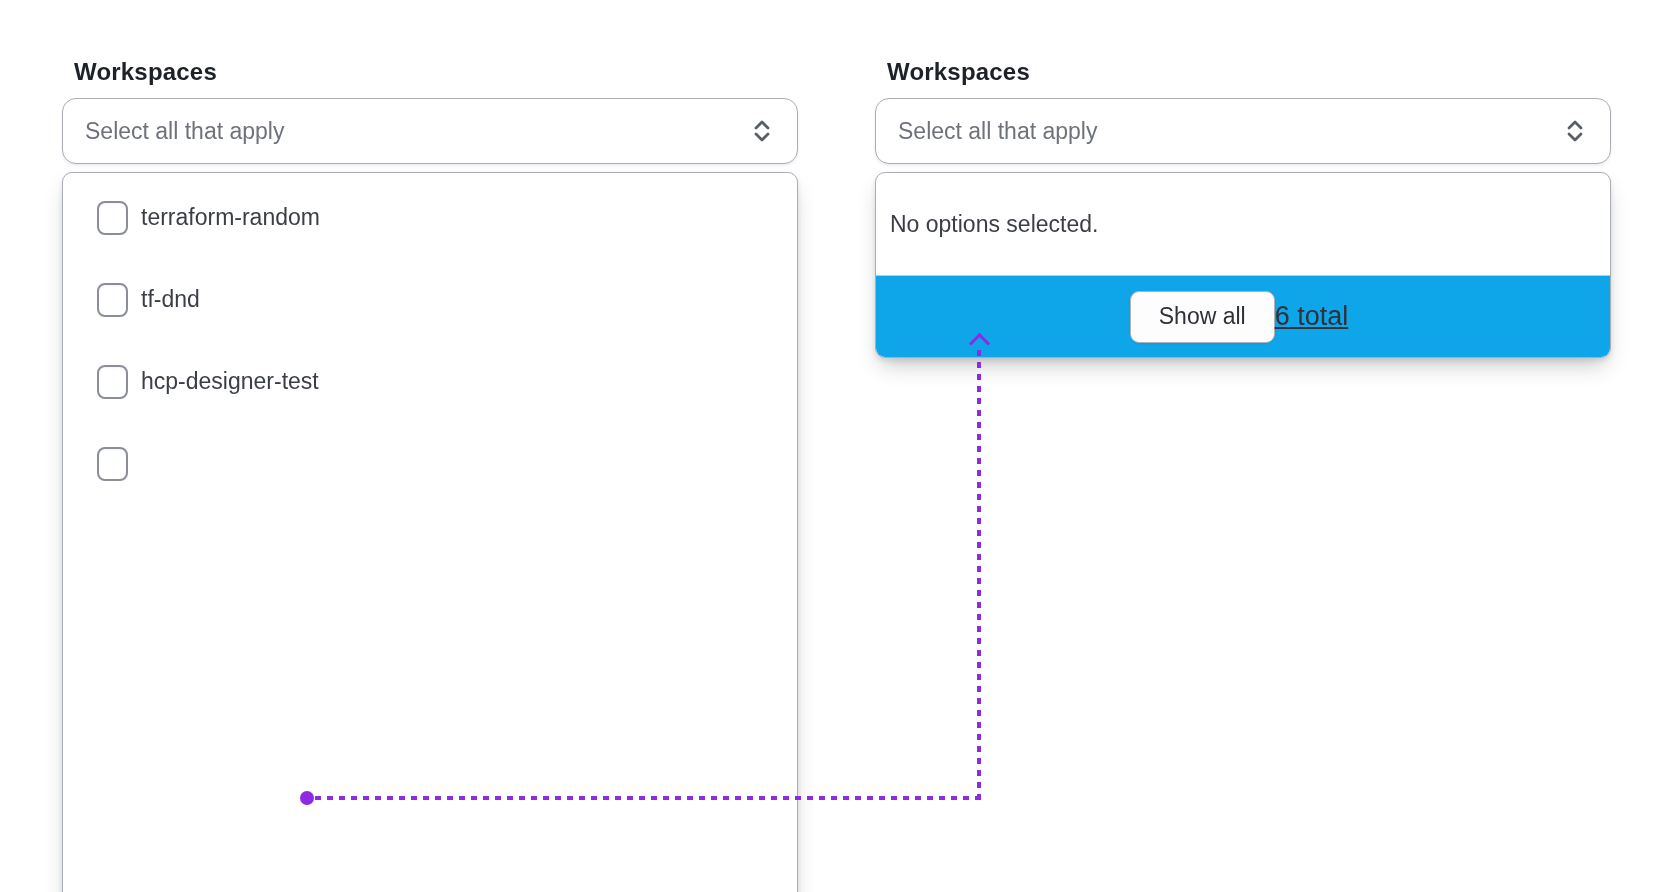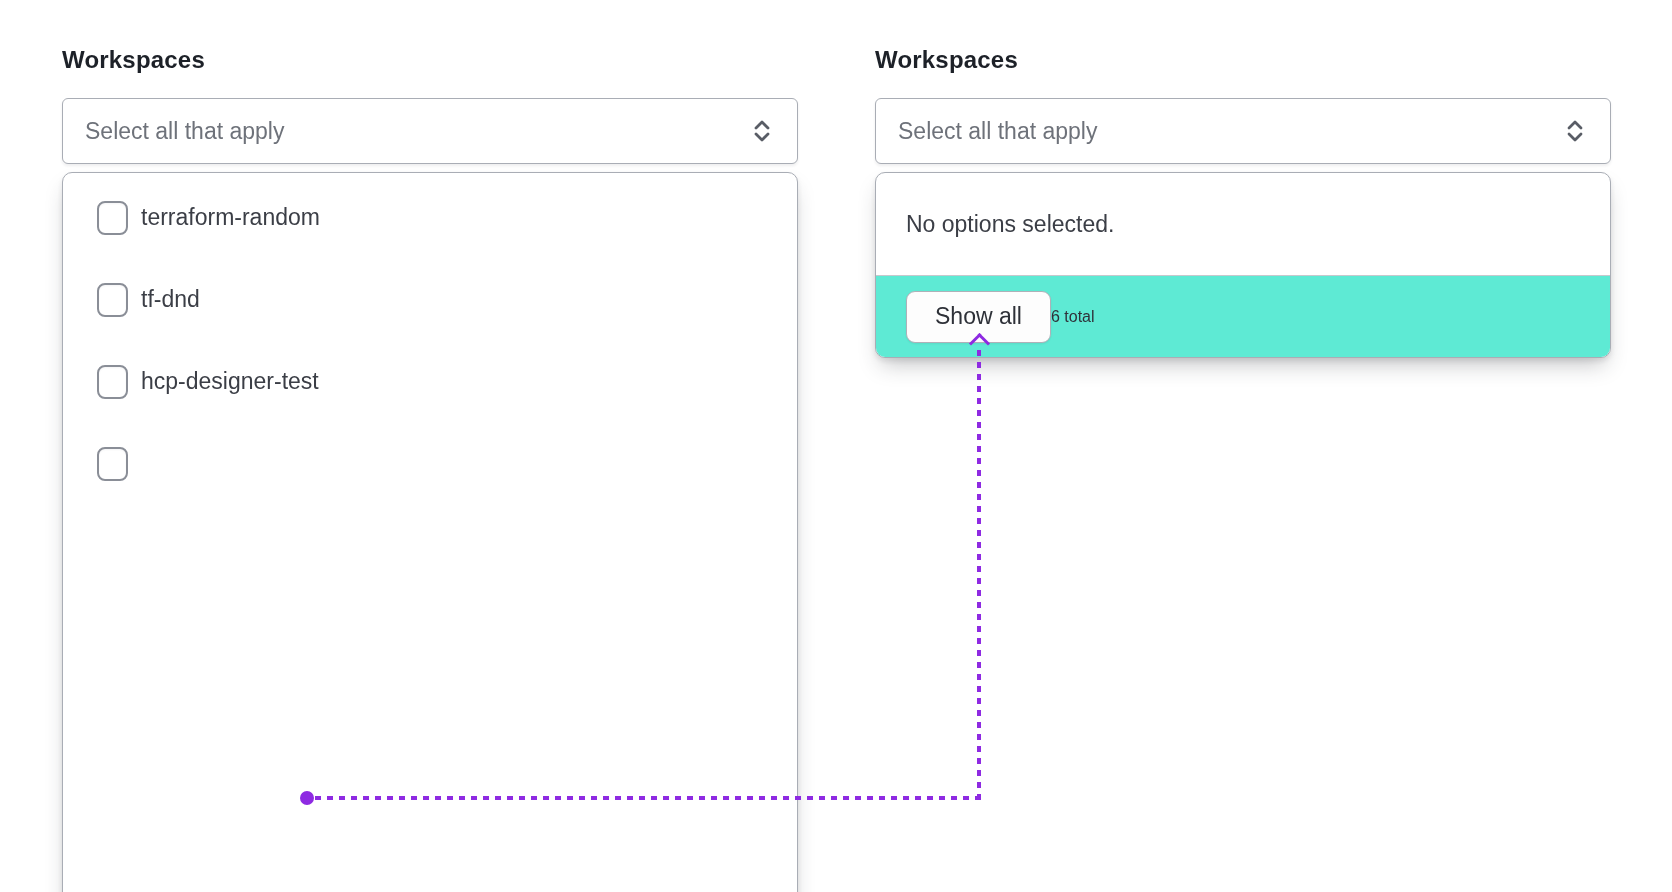--- a/index.html
+++ b/index.html
@@ -3,26 +3,26 @@
 <meta charset="utf-8">
 <style>
   html,body{margin:0;padding:0;background:#fff;}
   .canvas{
     position:relative; width:1672px; height:892px; overflow:hidden;
     background:#ffffff;
     font-family:"Liberation Sans","DejaVu Sans",sans-serif;
     color:#3b3e46;
   }
   .panel-label{
-    position:absolute; margin:0; top:46px;
+    position:absolute; margin:12px; top:46px;
     font-size:24px; font-weight:700; color:#1d2128; letter-spacing:.2px;
   }
   .select-trigger{
     position:absolute; top:98px; width:736px; height:66px; box-sizing:border-box;
-    background:#fff; border:1.5px solid #a9adb5; border-radius:6px;
+    background:#fff; border:1.5px solid #a9adb5; border-radius:14px;
     display:flex; align-items:center; justify-content:space-between;
     padding:0 24px 0 22px; cursor:pointer;
     box-shadow:0 2px 3px rgba(40,44,52,0.08);
   }
   .select-placeholder{ font-size:23px; color:#6e727a; }
   .caret-icon{ flex:0 0 auto; display:block; }
   .dropdown{
     position:absolute; top:172px; width:736px; box-sizing:border-box;
     background:#fff; border:1.5px solid #a9adb5; border-radius:10px;
     box-shadow:0 3px 5px rgba(40,44,52,0.10), 0 12px 22px -6px rgba(40,44,52,0.28);
@@ -37,34 +37,34 @@
   .checkbox{
     flex:0 0 auto; width:27px; height:30px; margin-top:3px;
     border:2.5px solid #8a8e97; border-radius:8px; background:#fff;
     box-shadow:inset 0 1px 2px rgba(40,44,52,0.05);
   }
   .option-label{
     font-size:23px; line-height:38px; color:#3b3e46; white-space:pre-line;
   }
   .empty-message{
     flex:0 0 auto; height:102px; box-sizing:border-box; display:flex; align-items:center;
-    padding:0 30px; font-size:23px; color:#3b3e46;
+    padding:0 14px; font-size:23px; color:#3b3e46;
   }
   .dropdown-footer{
-    flex:1 1 auto; display:flex; align-items:center; justify-content:flex-start;
-    background:#5eead4; border-top:1.5px solid #c6c8cd;
+    flex:1 1 auto; display:flex; align-items:center; justify-content:center;
+    background:#0ea5e9; border-top:1.5px solid #c6c8cd;
     padding:0 38px 0 30px;
   }
   .footer-button{
     height:52px; box-sizing:border-box; padding:0 28px;
     background:#fdfdfd; border:1.5px solid #aeb1b8; border-radius:9px;
     font-family:inherit; font-size:23px; color:#2e3138; cursor:pointer;
     box-shadow:0 1px 2px rgba(40,44,52,0.08);
   }
-  .footer-total{ font-size:16px; color:#2f323a; }
+  .footer-total{ font-size:27px; color:#2f323a;text-decoration:underline; }
   
   .anno{ position:absolute; z-index:10; pointer-events:none; }
   .anno-dot{ left:300px; top:791px; width:14px; height:14px; border-radius:50%; background:#8e2ae2; }
   .anno-hline{
     left:315px; top:796px; width:666px; height:4px;
     background:repeating-linear-gradient(90deg,#8e2ae2 0 6px,transparent 6px 12px);
   }
   .anno-vline{
     left:977px; top:350px; width:4px; height:450px;
     background:repeating-linear-gradient(180deg,#8e2ae2 0 6px,transparent 6px 12px);

